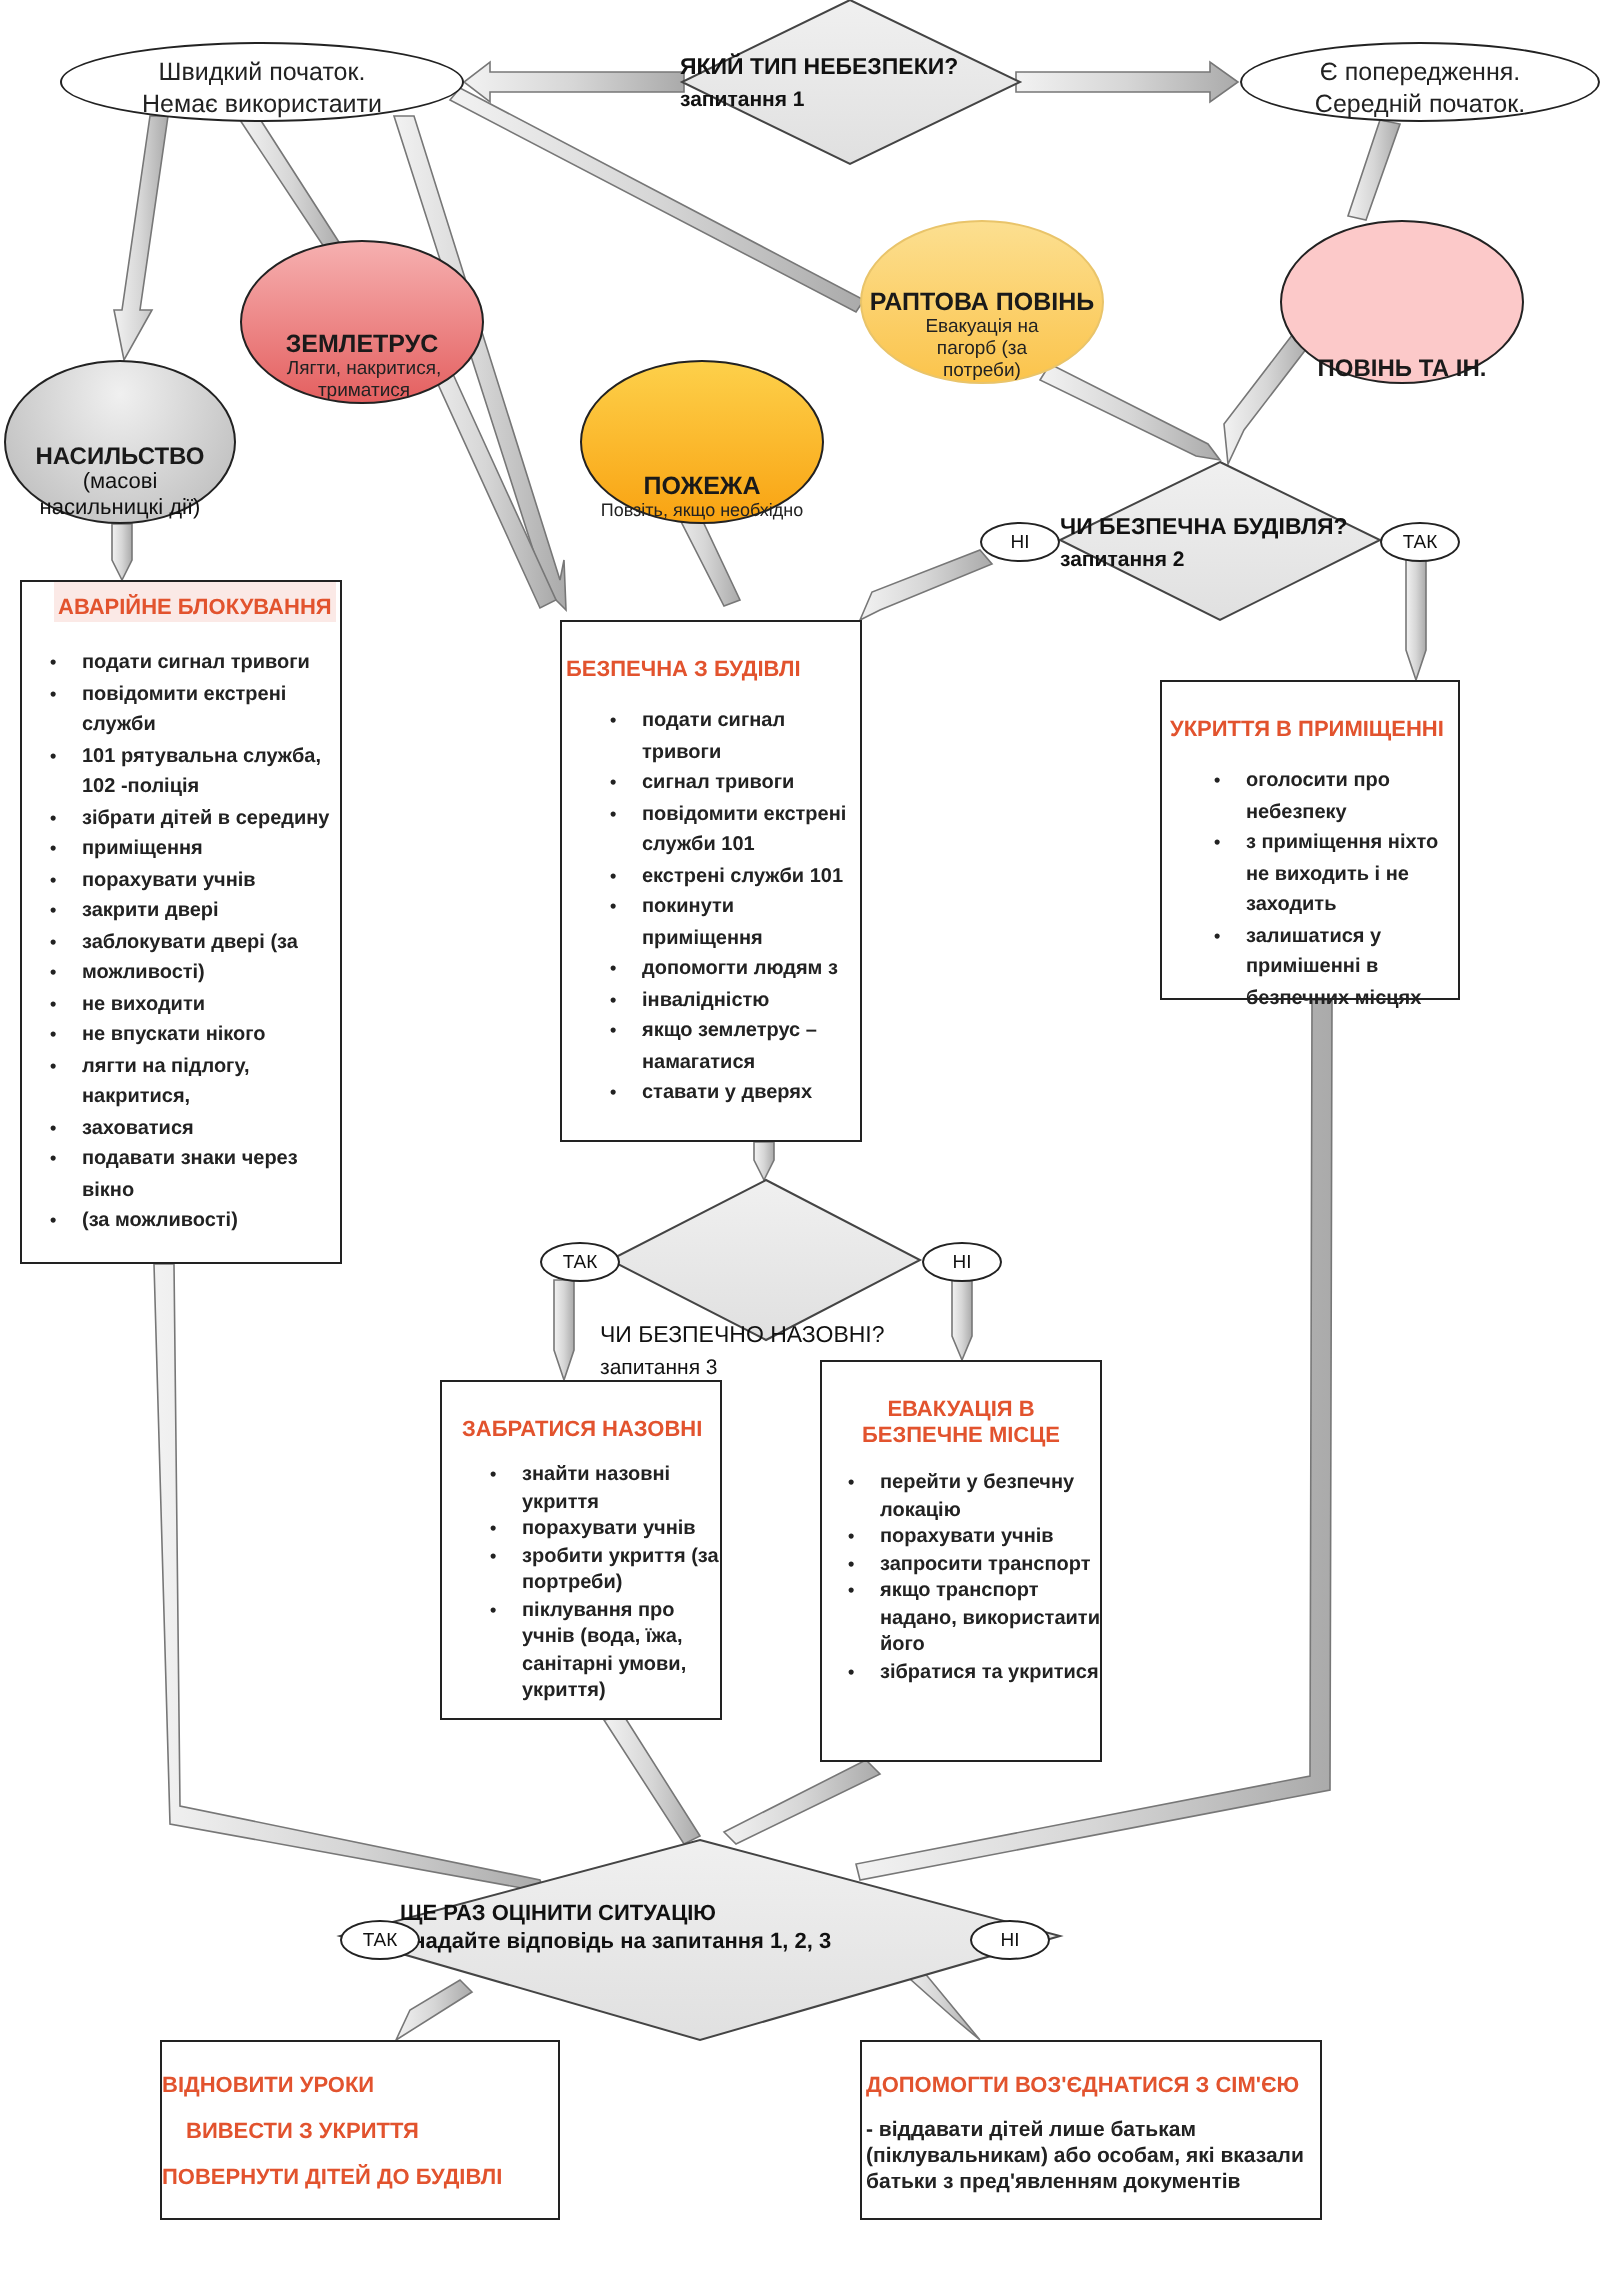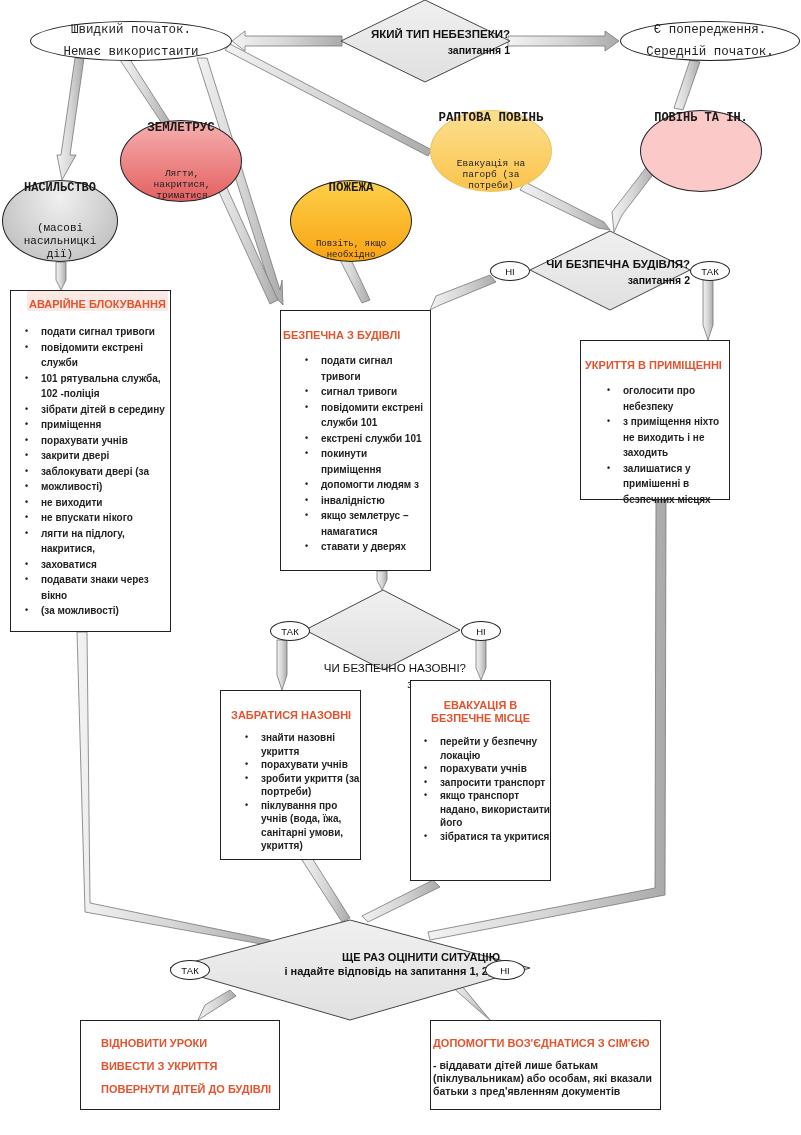--- a/index.html
+++ b/index.html
@@ -1,25 +1,25 @@
 <!DOCTYPE html>
 <html><head>
 <meta charset="utf-8">
 <style>
   html, body { margin:0; padding:0; background:#ffffff; }
   body { width:801px; height:1135px; position:relative; overflow:hidden;
          font-family:"Liberation Sans", sans-serif; color:#111; }
   svg#arrows { position:absolute; left:0; top:0; width:801px; height:1135px; }
   .ellipse { position:absolute; border:1px solid #222; border-radius:50%;
-             display:flex; flex-direction:column; align-items:center; justify-content:space-between;
-             text-align:center; box-sizing:border-box;font-family:Liberation Mono, monospace; }
+             display:flex; flex-direction:column; align-items:center; justify-content:flex-end;
+             text-align:center; box-sizing:border-box; }
   .white-ell { background:#fff; font-size:12.5px; line-height:16px; color:#222; }
   .hz-title { font-size:12.5px; font-weight:bold; color:#1a1a1a; }
   .hz-sub { font-size:9.5px; color:#222; line-height:11px; }
-  .diamond-label { position:absolute; text-align:right; font-size:11.5px; font-weight:bold; color:#111; line-height:16px; }
+  .diamond-label { position:absolute; text-align:left; font-size:11.5px; font-weight:bold; color:#111; line-height:16px; }
   .box { position:absolute; background:#fff; border:1px solid #222; box-sizing:border-box; }
   .box-title { color:#e2532e; font-weight:bold; font-size:11px; }
   .box ul { margin:0; padding:0 0 0 30px; font-size:10px; font-weight:bold; line-height:15.5px; color:#222; }
   .box ul li { list-style:none; position:relative; padding-left:0; }
   .box ul li::before { content:"•"; position:absolute; left:-16px; top:0; font-size:9px; }
   .pill { position:absolute; background:#fff; border:1px solid #222; border-radius:50%;
           font-size:9.5px; display:flex; align-items:center; justify-content:center; box-sizing:border-box; }
 </style>
 </head>
 <body>
@@ -204,22 +204,22 @@
   </ul>
 </div>
 
 <div class="diamond-label" style="left:200px;top:950px;width:300px;font-size:11px;line-height:14px;">
   <div>ЩЕ РАЗ ОЦІНИТИ СИТУАЦІЮ</div>
   <div>і надайте відповідь на запитання 1, 2, 3</div>
 </div>
 <div class="pill" style="left:170px;top:960px;width:40px;height:20px;">ТАК</div>
 <div class="pill" style="left:485px;top:960px;width:40px;height:20px;">НІ</div>
 
-<div class="box" style="left:80px;top:1020px;width:200px;height:90px;padding:16px 0 0 20px;">
+<div class="box" style="left:80px;top:1020px;width:200px;height:90px;padding:16px 0 0 0;">
   <div class="box-title" style="margin-bottom:11px;">ВІДНОВИТИ УРОКИ</div>
-  <div class="box-title" style="margin-bottom:11px;">ВИВЕСТИ З УКРИТТЯ</div>
+  <div class="box-title" style="margin-bottom:11px;margin-left:12px;">ВИВЕСТИ З УКРИТТЯ</div>
   <div class="box-title">ПОВЕРНУТИ ДІТЕЙ ДО БУДІВЛІ</div>
 </div>
 
 <div class="box" style="left:430px;top:1020px;width:231px;height:90px;padding:16px 2px 0 2px;">
   <div class="box-title" style="margin-bottom:10px;">ДОПОМОГТИ ВОЗ'ЄДНАТИСЯ З СІМ'ЄЮ</div>
   <div style="font-size:10.5px;font-weight:bold;line-height:13px;color:#222;">- віддавати дітей лише батькам (піклувальникам) або особам, які вказали батьки з пред'явленням документів</div>
 </div>
 
 </body></html>

